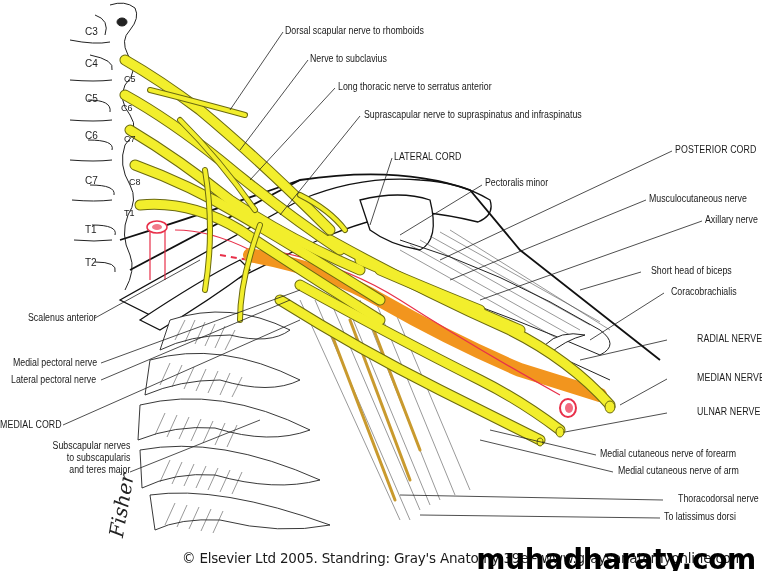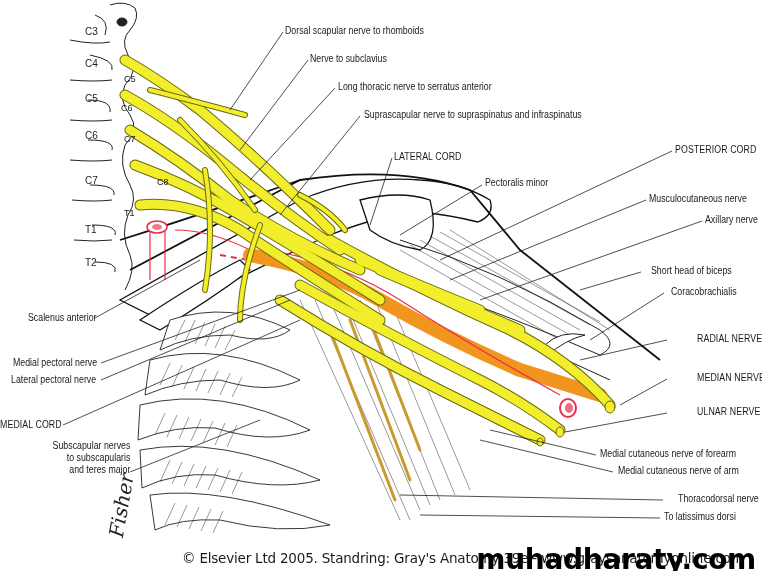--- a/index.html
+++ b/index.html
@@ -157,21 +157,21 @@
 <div class="vert" style="left:85px;top:58px;">C4</div>
 <div class="vert" style="left:85px;top:93px;">C5</div>
 <div class="vert" style="left:85px;top:130px;">C6</div>
 <div class="vert" style="left:85px;top:175px;">C7</div>
 <div class="vert" style="left:85px;top:224px;">T1</div>
 <div class="vert" style="left:85px;top:257px;">T2</div>
 
 <div class="vert" style="left:124px;top:74px;font-size:9px;">C5</div>
 <div class="vert" style="left:121px;top:103px;font-size:9px;">C6</div>
 <div class="vert" style="left:124px;top:134px;font-size:9px;">C7</div>
-<div class="vert" style="left:129px;top:177px;font-size:9px;padding-left:28px;">C8</div>
+<div class="vert" style="left:129px;top:177px;font-size:9px;">C8</div>
 <div class="vert" style="left:124px;top:208px;font-size:9px;">T1</div>
 
 <div class="lbl" style="left:285px;top:25px;">Dorsal scapular nerve to rhomboids</div>
 <div class="lbl" style="left:310px;top:53px;">Nerve to subclavius</div>
 <div class="lbl" style="left:338px;top:81px;">Long thoracic nerve to serratus anterior</div>
 <div class="lbl" style="left:364px;top:109px;">Suprascapular nerve to supraspinatus and infraspinatus</div>
 <div class="lbl caps" style="left:394px;top:151px;">LATERAL CORD</div>
 <div class="lbl" style="left:485px;top:177px;">Pectoralis minor</div>
 
 <div class="lbl caps" style="left:675px;top:144px;">POSTERIOR CORD</div>

